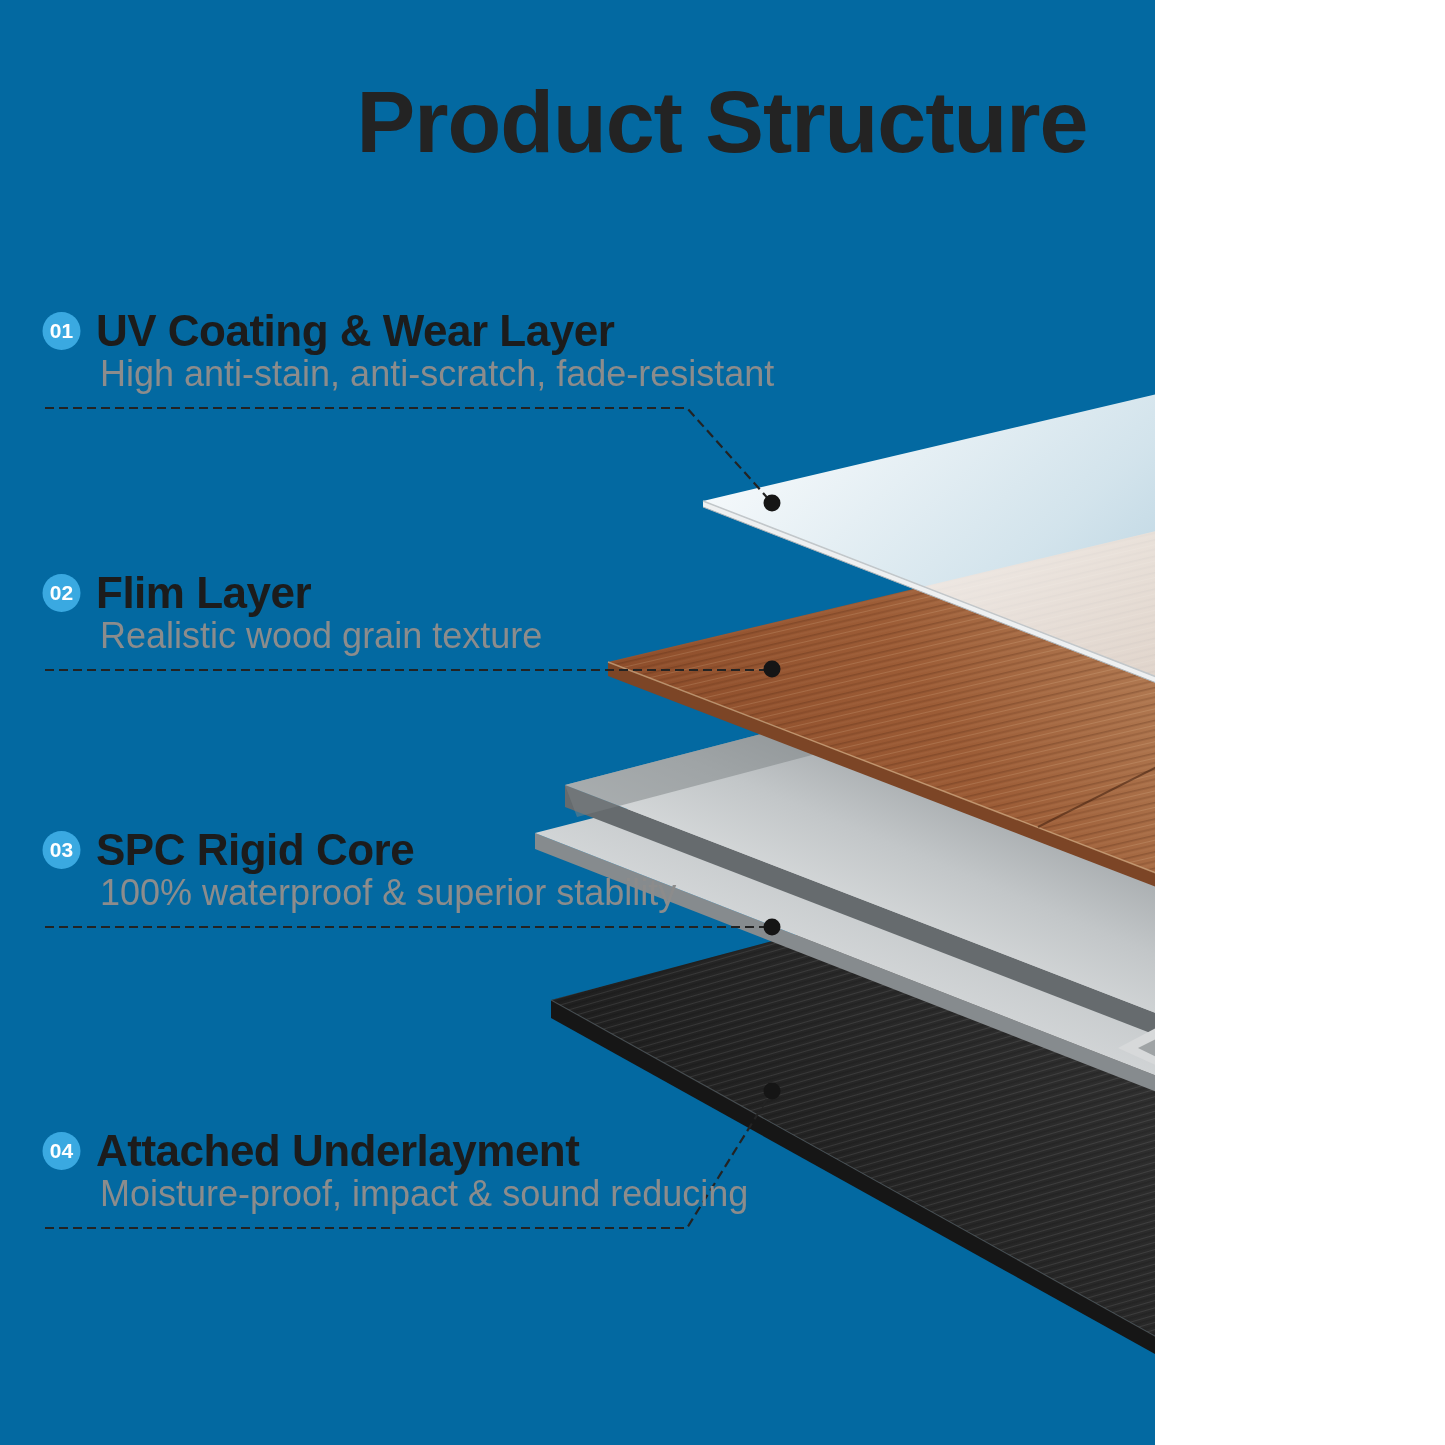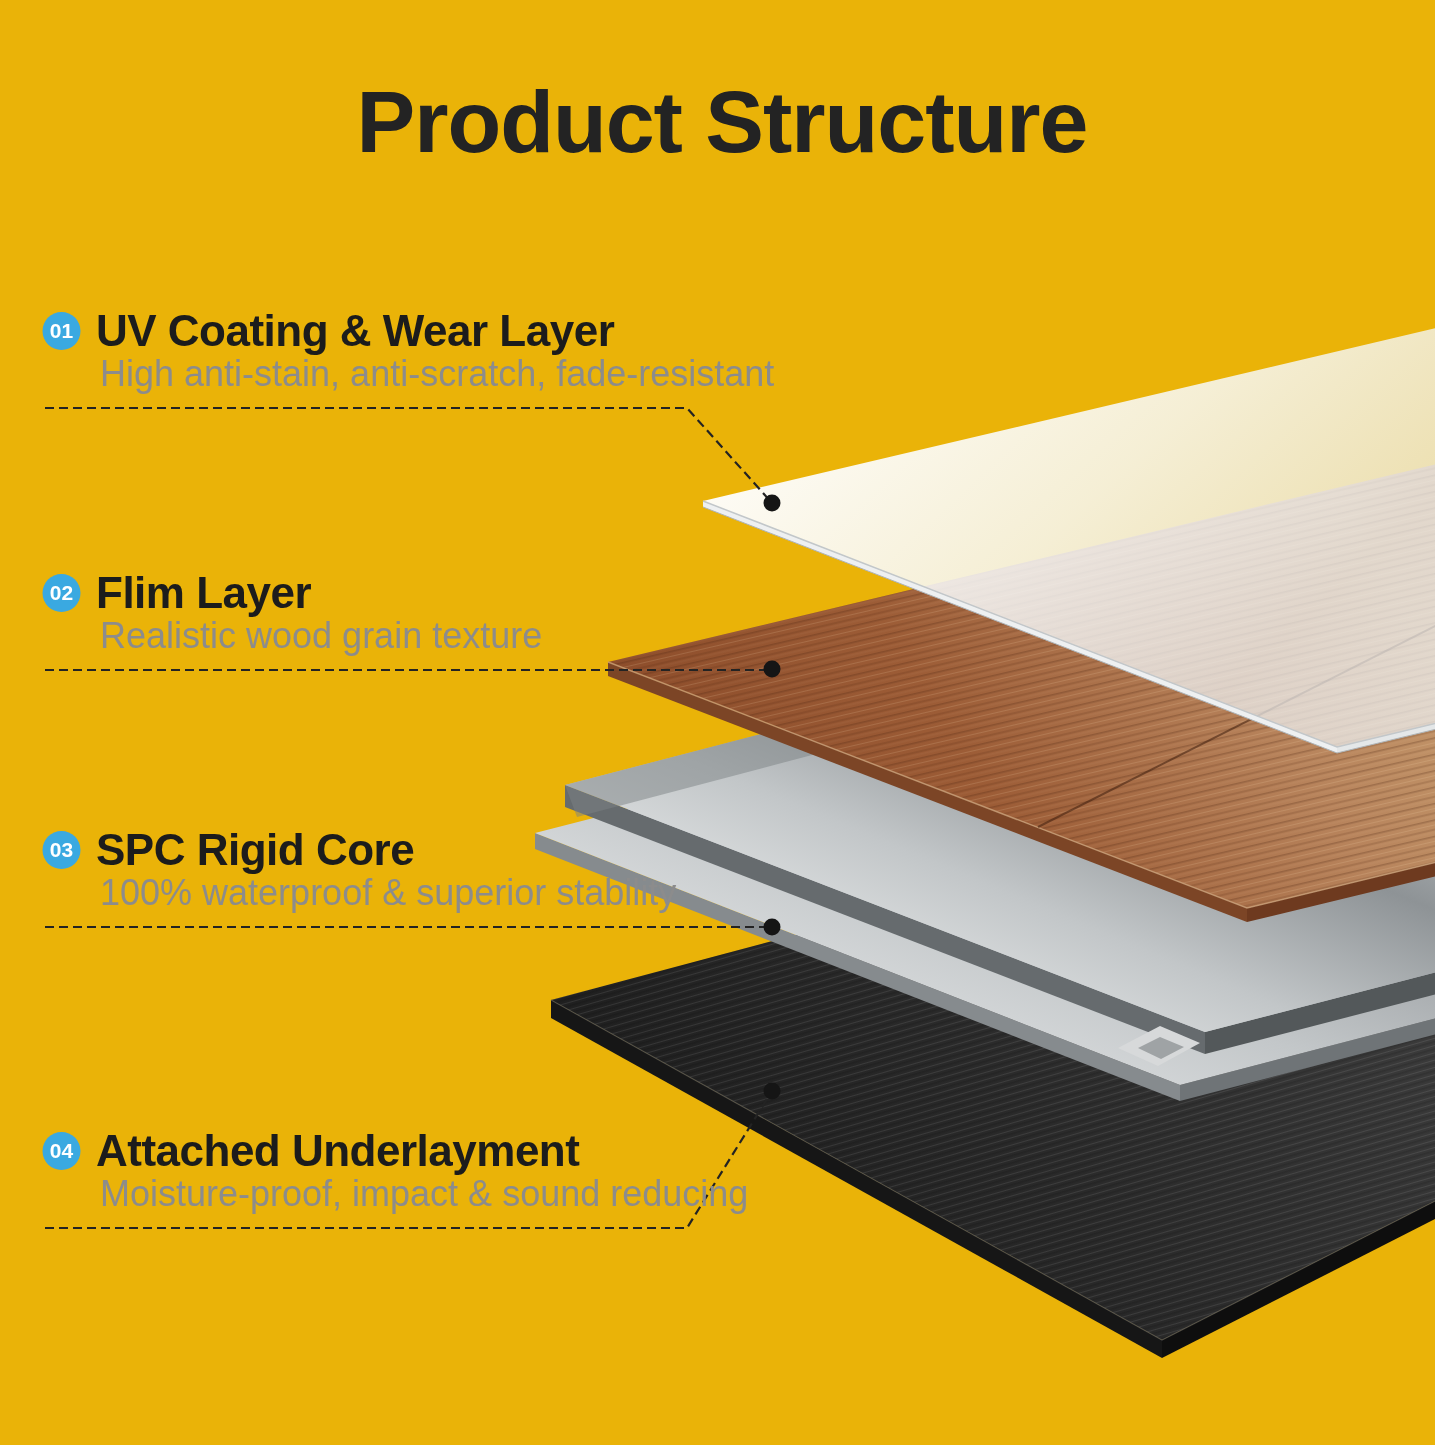--- a/index.html
+++ b/index.html
@@ -1,17 +1,17 @@
 <!DOCTYPE html>
 <html><head>
 <meta charset="utf-8">
 <style>
   html,body{margin:0;padding:0;background:#ffffff;}
   body{width:1445px;height:1445px;font-family:"Liberation Sans",sans-serif;}
-  .stage{position:relative;width:1435px;height:1445px;overflow:hidden;background:#eab308;}
+  .stage{position:relative;width:1155px;height:1445px;overflow:hidden;background:#0369a1;}
   svg{display:block;}
   .title-text{font-family:"Liberation Sans",sans-serif;font-weight:700;font-size:88px;fill:#232323;letter-spacing:-1px;}
   .callout-title{font-family:"Liberation Sans",sans-serif;font-weight:700;font-size:44px;fill:#1c1c1c;letter-spacing:-0.5px;}
   .callout-desc{font-family:"Liberation Sans",sans-serif;font-weight:400;font-size:36px;fill:#8c8c8c;}
   .badge-num{font-family:"Liberation Sans",sans-serif;font-weight:700;font-size:21px;fill:#ffffff;text-anchor:middle;}
   .connector{fill:none;stroke:#232323;stroke-width:2.2;stroke-dasharray:9 5;}
 </style>
 </head>
 <body>
 

